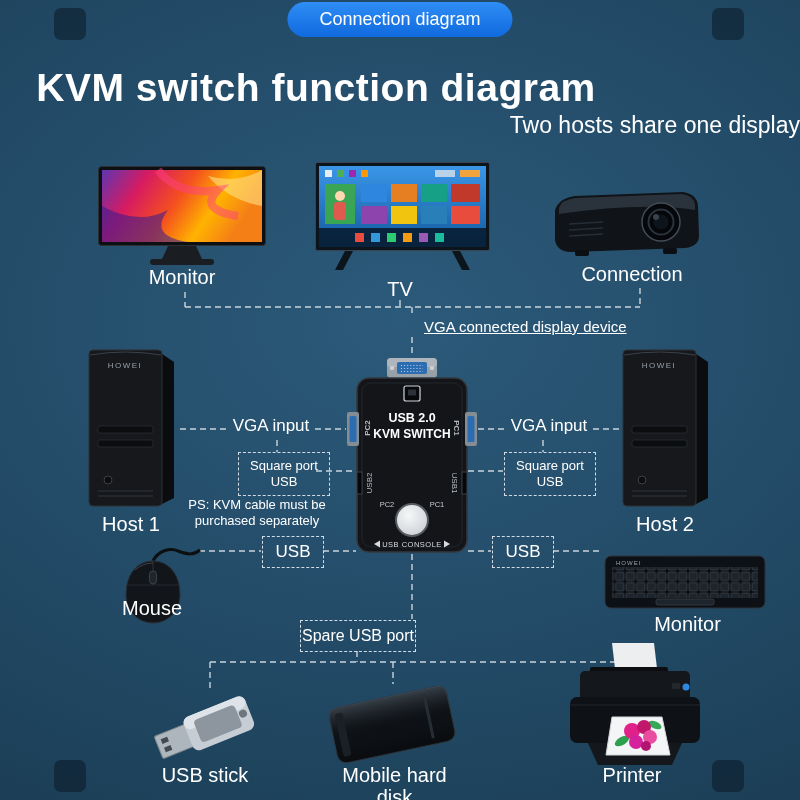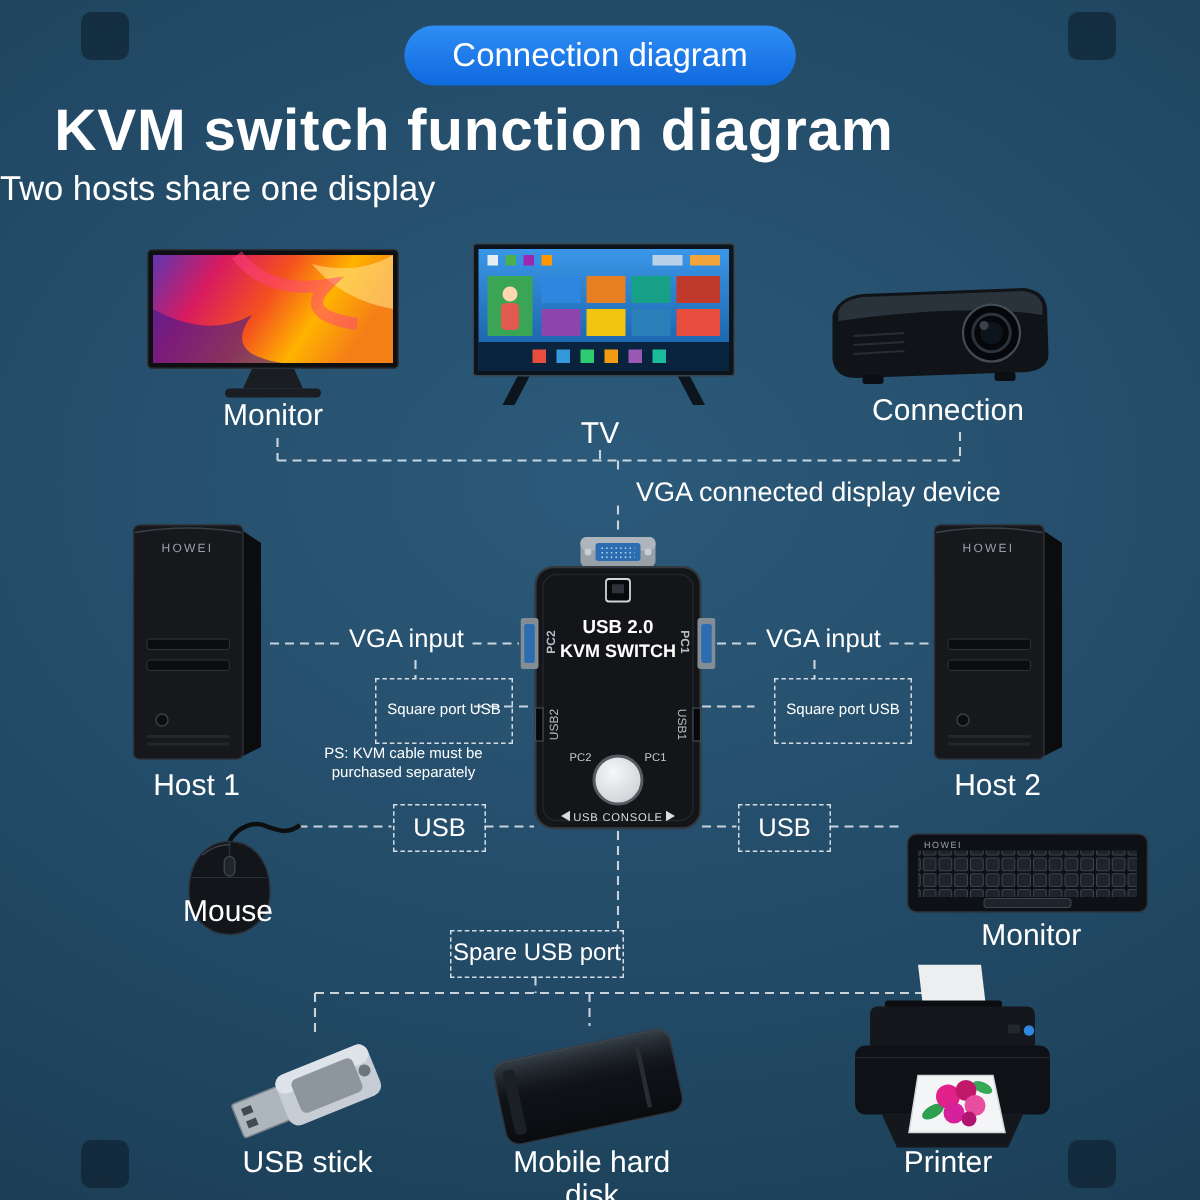--- a/index.html
+++ b/index.html
@@ -1,26 +1,26 @@
 <!DOCTYPE html>
 <html><head>
 <meta charset="utf-8">
 <style>
   html,body{margin:0;padding:0;}
   body{width:800px;height:800px;font-family:"Liberation Sans",sans-serif;}
   .stage{position:relative;width:800px;height:800px;overflow:hidden;color:#fff;
          background:radial-gradient(130% 95% at 50% 40%, #2c5a7a 0%, #224a66 45%, #163448 100%);}
   .abs{position:absolute;}
-  .badge{top:17px;left:50%;transform:translateX(-50%);background:linear-gradient(180deg,#2f8df5,#0f6ade);
-         border-radius:999px;padding:7px 32px;font-size:22px;color:#fff;white-space:nowrap;}
+  .badge{top:2px;left:50%;transform:translateX(-50%);background:linear-gradient(180deg,#2f8df5,#0f6ade);
+         border-radius:999px;padding:7px 32px;font-size:18px;color:#fff;white-space:nowrap;}
   .title{top:66px;left:0;width:632px;text-align:center;font-size:39px;font-weight:700;letter-spacing:.5px;}
-  .subtitle{top:112px;left:0;width:800px;text-align:left;font-size:23px;}
+  .subtitle{top:112px;left:0;width:800px;text-align:right;font-size:23px;}
   .label{color:#fff;text-align:center;font-size:20px;line-height:1.1;}
-  .small{font-size:18px;}
-  .tiny{font-size:10px;line-height:1.25;margin-left:12px;}
+  .small{font-size:15px;text-decoration:underline;}
+  .tiny{font-size:13px;line-height:1.25;}
   .mid{font-size:17px;}
   .dashbox{border:1.5px dashed rgba(222,229,235,.95);display:flex;align-items:center;justify-content:center;
            text-align:center;color:#fff;}
   .corner{width:32px;height:32px;border-radius:7px;background:rgba(8,20,32,.5);}
   svg{display:block;}
 </style>
 </head>
 <body>
 
 <div class="stage">

